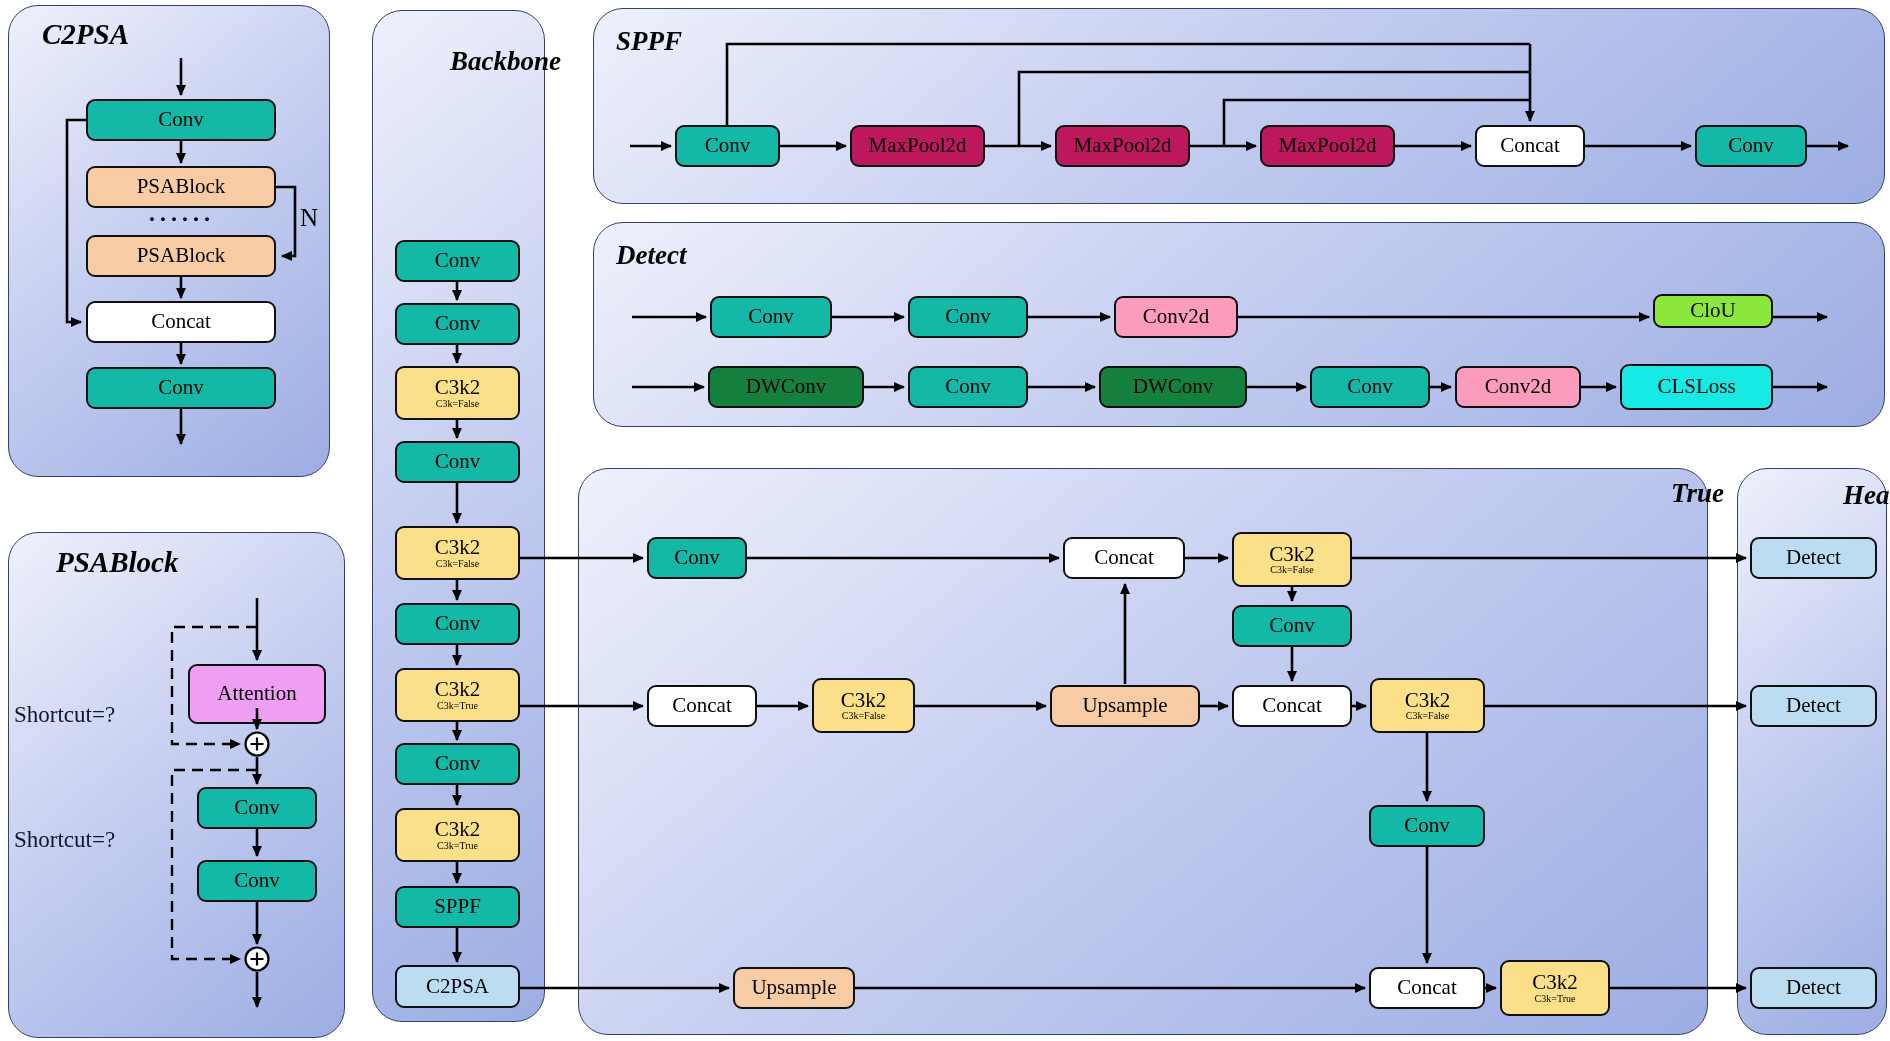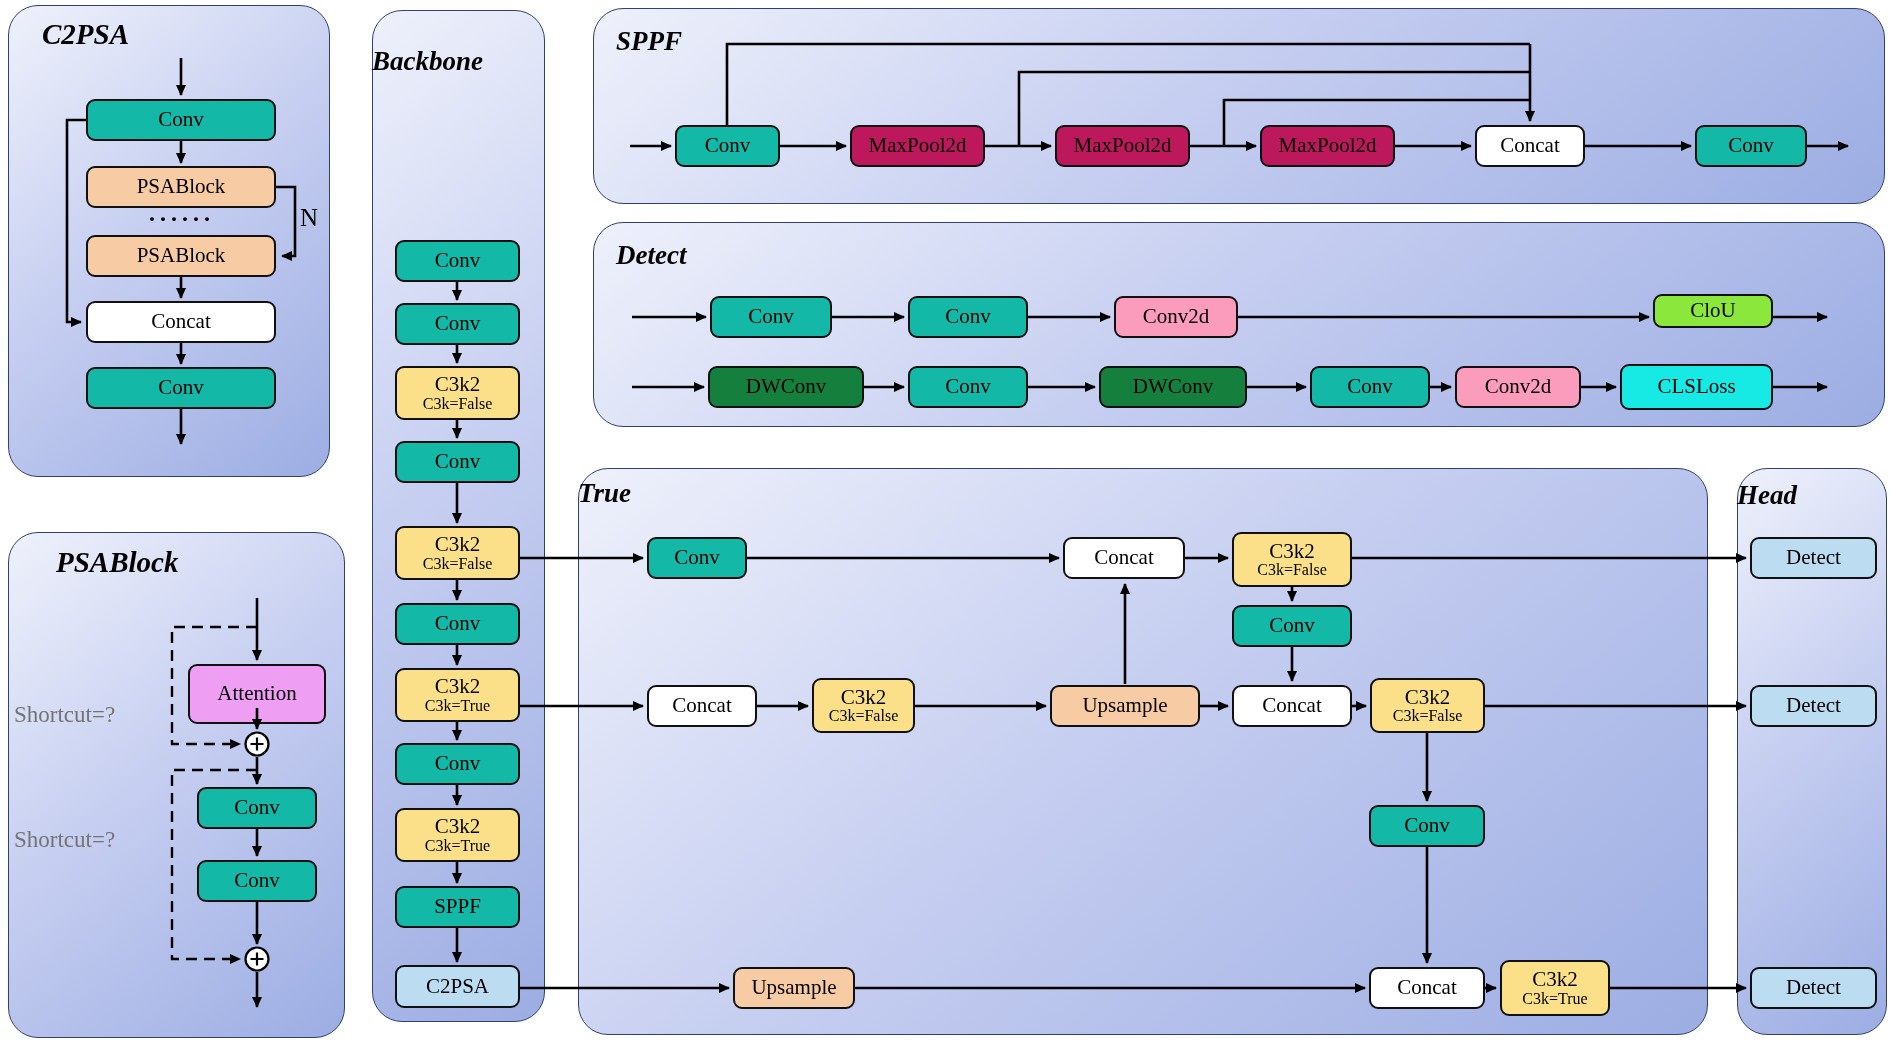--- a/index.html
+++ b/index.html
@@ -1,30 +1,30 @@
 <!DOCTYPE html>
 <html><head>
 <meta charset="utf-8">
 <style>
   html,body{margin:0;padding:0;background:#ffffff;}
   #stage{position:relative;width:1890px;height:1041px;background:#ffffff;overflow:hidden;
          font-family:"Liberation Serif","DejaVu Serif",serif;}
   .panel{position:absolute;box-sizing:border-box;border:1.6px solid #32406e;border-radius:30px;
          background:linear-gradient(140deg,#eef1fb 0%,#c7cff1 45%,#9cade3 100%);}
   .ptitle{position:absolute;font-style:italic;font-weight:bold;font-size:27px;color:#000;white-space:nowrap;}
-  .ctr{text-align:left;}
+  .ctr{text-align:right;margin-left:16px;}
   .node{position:absolute;box-sizing:border-box;display:flex;flex-direction:column;align-items:center;
         justify-content:center;border:2px solid #101010;border-radius:9px;color:#000;
         font-size:21px;line-height:1.02;white-space:nowrap;}
-  .node .l2{font-size:16px;}
+  .node .l2{font-size:10px;}
   .green{background:#14b8a6}.yellow{background:#fbe089}.gray{background:#be185d}
   .white{background:#ffffff}.peach{background:#f7cba3}.violet{background:#ee9ef3}
   .lav{background:#15803d}.pink{background:#fb9cbc}.lime{background:#8ce73c}
   .cyan{background:#17e9e5}.blue{background:#bcdcf2}
-  .freelabel{position:absolute;font-size:23px;color:#737373;white-space:nowrap;}
+  .freelabel{position:absolute;font-size:23px;color:#0f172a;white-space:nowrap;}
   .dots{position:absolute;font-weight:bold;font-size:24px;letter-spacing:3px;text-align:center;color:#000;}
   .nlab{position:absolute;font-size:25px;color:#000;}
   svg#wires{position:absolute;left:0;top:0;pointer-events:none;}
 </style>
 </head>
 <body>
 
 <div id="stage">
 
   <div class="panel" style="left:8px;top:5px;width:322px;height:472px"></div>

